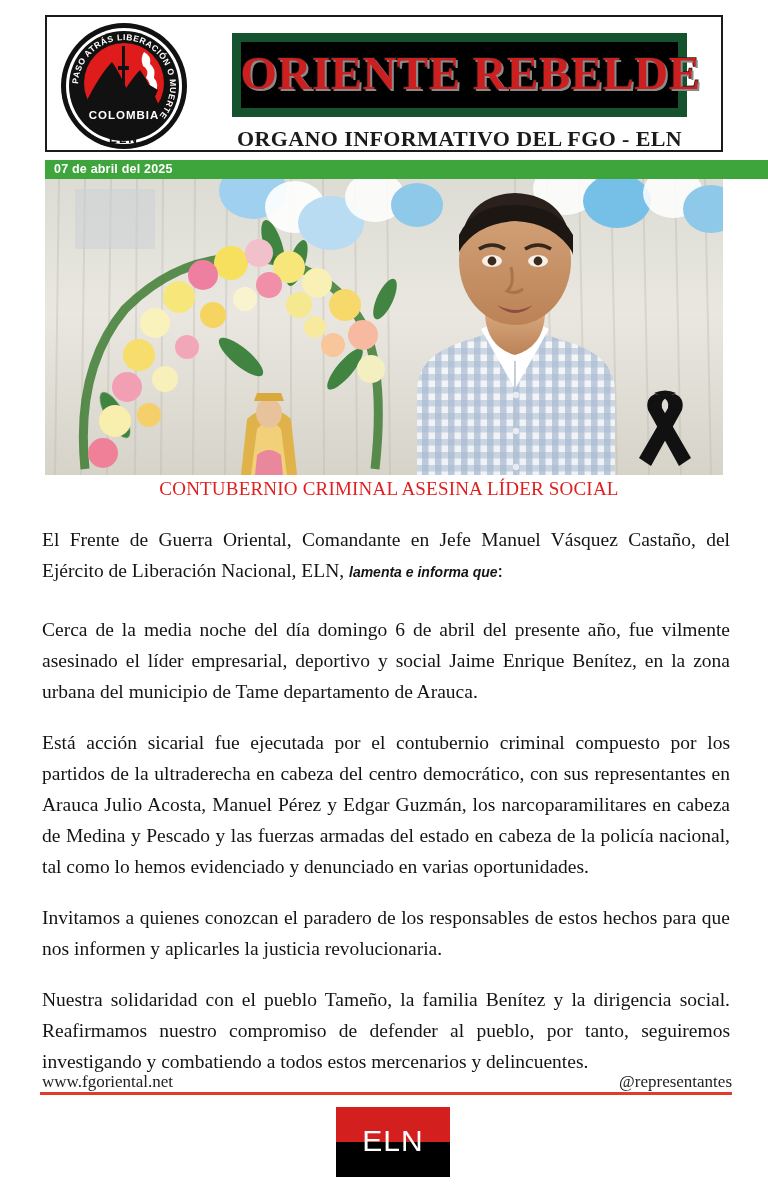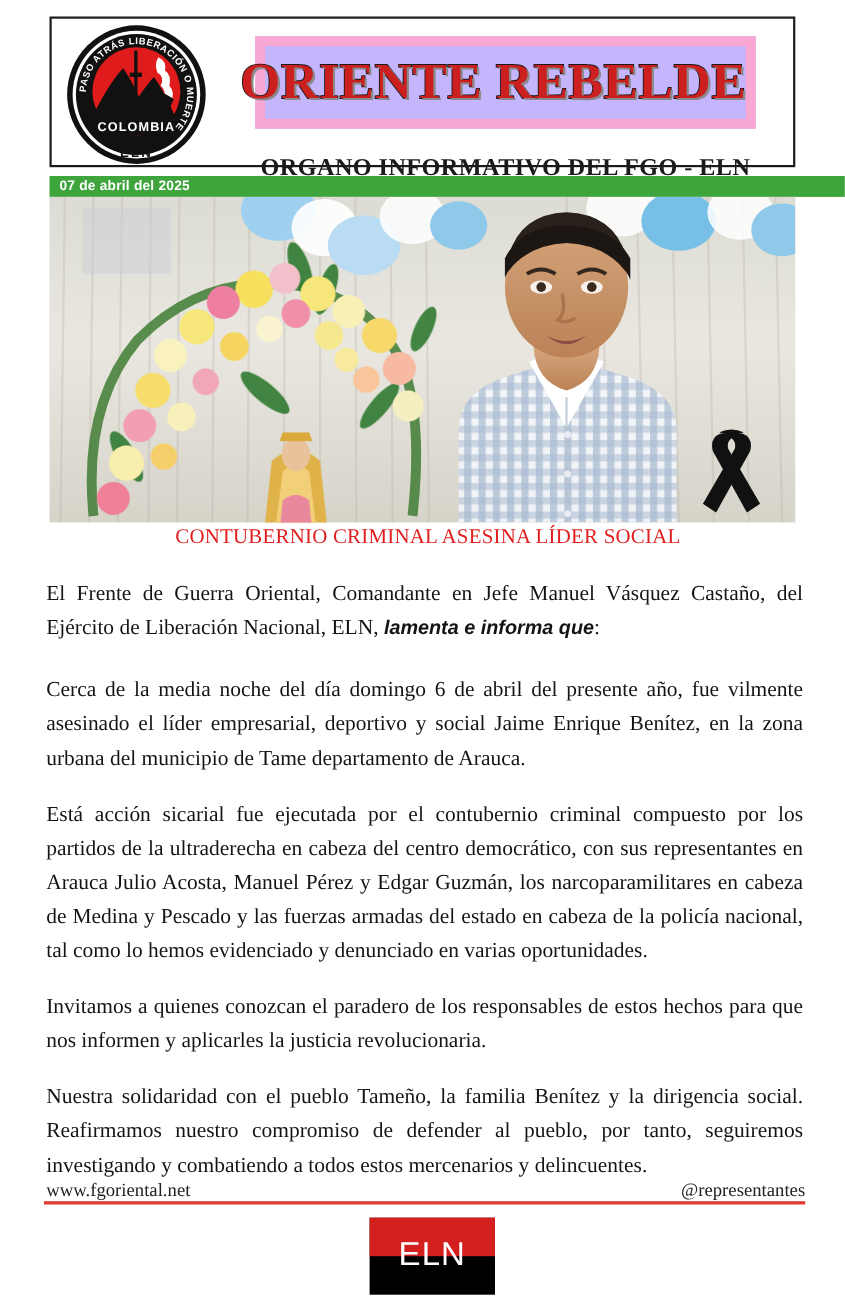--- a/index.html
+++ b/index.html
@@ -49,28 +49,28 @@
   }
 
   .title-block {
     position: absolute;
     left: 232px;
     top: 33px;
     width: 455px;
   }
 
   .title-box {
-    border: 9px solid #f9a8d4;
-    background: #c4b5fd;
+    border: 9px solid #14532d;
+    background: #000000;
     padding: 5px 4px 7px 4px;
     box-sizing: border-box;
     height: 84px;
     display: flex;
     align-items: center;
-    justify-content: flex-end;
+    justify-content: flex-start;
   }
 
   .title-text {
     font-family: "Liberation Serif", serif;
     font-weight: bold;
     font-size: 46px;
     line-height: 1;
     letter-spacing: 0.5px;
     color: #cc1f1f;
     -webkit-text-stroke: 1.6px #1a1a1a;
@@ -79,21 +79,21 @@
     white-space: nowrap;
     transform: scaleX(1.02);
   }
 
   .subtitle-text {
     text-align: center;
     font-family: "Liberation Serif", serif;
     font-size: 22px;
     font-weight: 600;
     color: #1b1b1b;
-    margin-top: 22px;
+    margin-top: 9px;
     letter-spacing: 0.4px;
   }
 
   
   .date-bar {
     position: absolute;
     left: 45px;
     top: 160px;
     width: 758px;
     height: 19px;
@@ -161,21 +161,21 @@
     text-justify: inter-word;
     color: #141414;
   }
   p.para.lead { text-align: justify; margin-bottom: 16px; }
   p.para:last-child { margin-bottom: 0; }
 
   .emph {
     font-family: "Liberation Sans", sans-serif;
     font-style: italic;
     font-weight: bold;
-    font-size: 18px;
+    font-size: 14px;
   }
 
   .spacer-1 { height: 10px; }
 
   
   .footer-row {
     position: absolute;
     left: 42px;
     top: 1072px;
     width: 690px;

